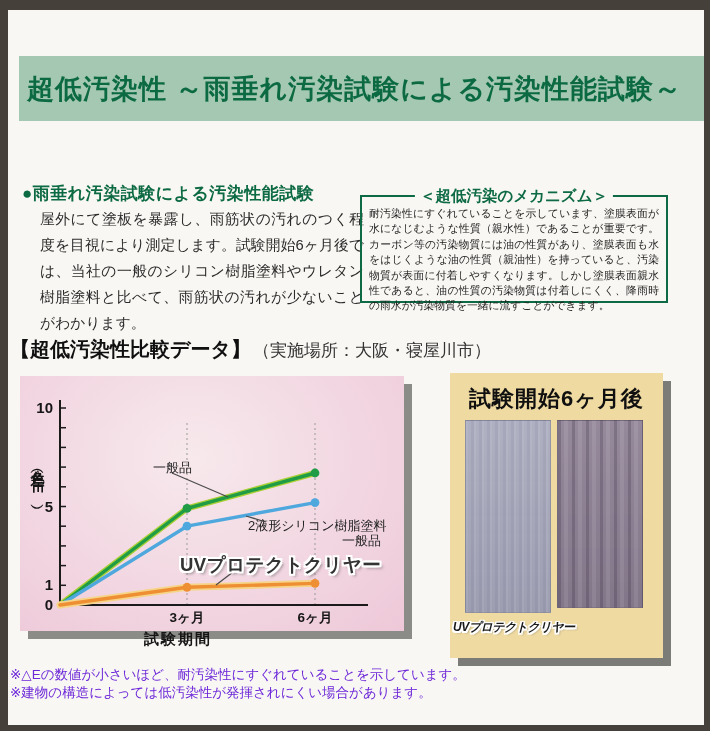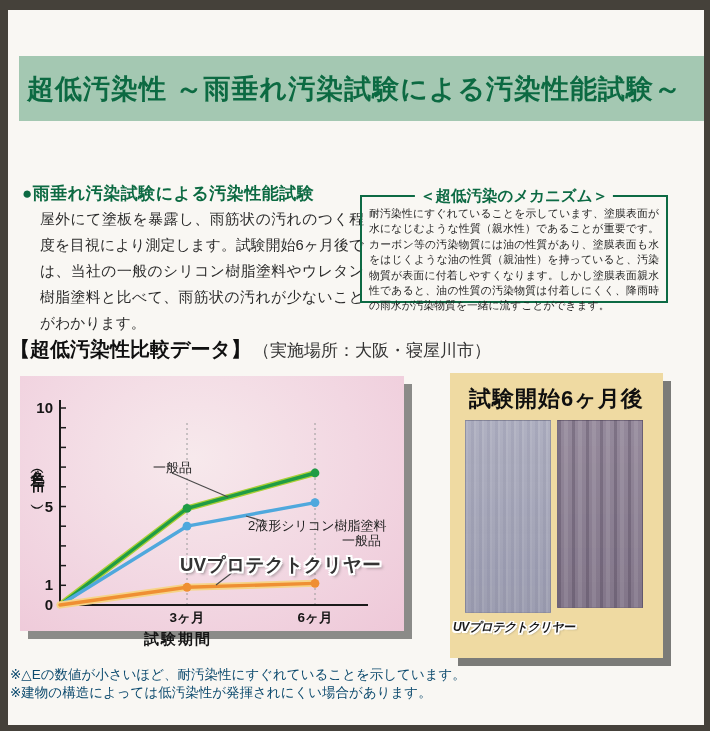--- a/index.html
+++ b/index.html
@@ -52,21 +52,21 @@
   #photo-right{left:107px;top:47px;width:86px;height:188px;background-color:#8e8295;
     background-image:repeating-linear-gradient(90deg,rgba(45,33,55,.22) 0 3px,rgba(0,0,0,0) 3px 6px,rgba(255,255,255,.09) 6px 10px,rgba(0,0,0,0) 10px 14px),
       linear-gradient(180deg,rgba(255,255,255,.06),rgba(25,12,35,.10));
     border:1px solid rgba(80,70,90,.4);box-sizing:border-box;}
   #photo-left-label{left:3px;top:246px;width:110px;text-align:center;font-size:12px;font-weight:bold;font-style:italic;
     color:#1a1a1a;letter-spacing:-.5px;white-space:nowrap;
     text-shadow:-1.5px -1.5px 0 #fff,1.5px -1.5px 0 #fff,-1.5px 1.5px 0 #fff,1.5px 1.5px 0 #fff,
       -1.5px 0 0 #fff,1.5px 0 0 #fff,0 -1.5px 0 #fff,0 1.5px 0 #fff,2px 2px 2px rgba(60,60,60,.5);}
   #photo-right-label{left:105px;top:242px;width:106px;font-size:12.8px;line-height:14.6px;color:#111;}
   
-  .note{left:10px;font-size:13.5px;color:#0c4a6e;white-space:nowrap;}
+  .note{left:10px;font-size:13.5px;color:#6d28d9;white-space:nowrap;}
   #note-1{top:666px;}
   #note-2{top:684px;}
 </style>
 </head>
 <body>
 
 <div id="page">
 
   <div class="abs frame" style="left:0;top:0;width:710px;height:10px;"></div>
   <div class="abs frame" style="left:0;top:725px;width:710px;height:6px;"></div>

